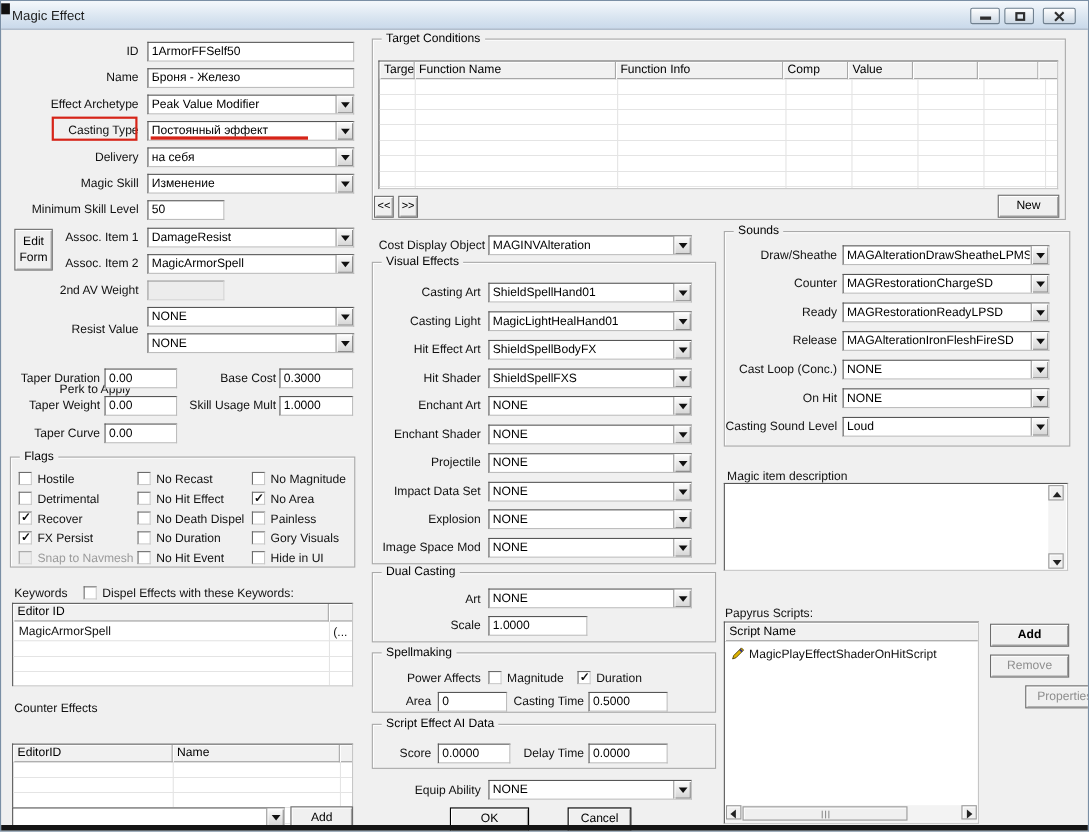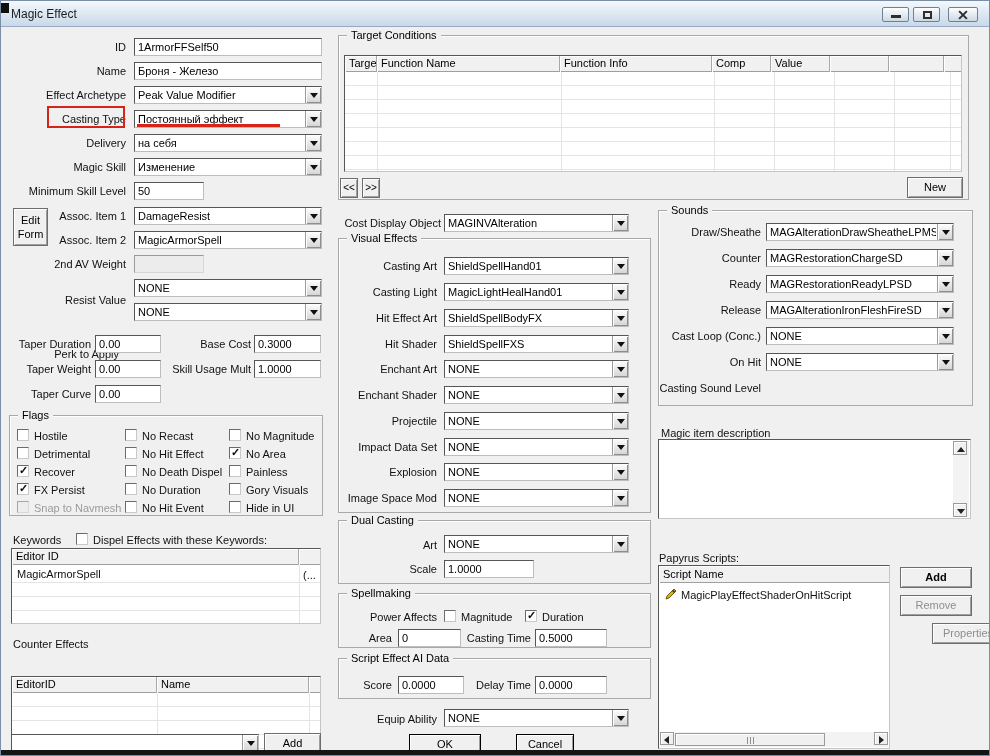--- a/index.html
+++ b/index.html
@@ -412,20 +412,26 @@
       </span>
     </div>
   <span class="lbl r" style="left:658px;top:355px;width:102px;">On Hit</span>
   <div class="combo" style="left:765px;top:352px;width:188px;">
       <span class="ct">NONE</span>
       <span class="cb">
         <i class="arr"></i>
       </span>
     </div>
   <span class="lbl r" style="left:655px;top:381px;width:105px;">Casting Sound Level</span>
+  <div class="combo" style="left:765px;top:378px;width:188px;">
+      <span class="ct">Loud</span>
+      <span class="cb">
+        <i class="arr"></i>
+      </span>
+    </div>
 
   <span class="lbl" style="left:660px;top:426px;">Magic item description</span>
   <div class="list" style="left:657px;top:438px;width:313px;height:80px;">
     <div class="vsb">
       <span class="sbtn" style="left:0;top:0;width:14px;height:14px;">
           <i class="tri up"></i>
         </span>
       <span class="sbtn" style="left:0;bottom:0;width:14px;height:14px;">
           <i class="tri dn"></i>
         </span>

